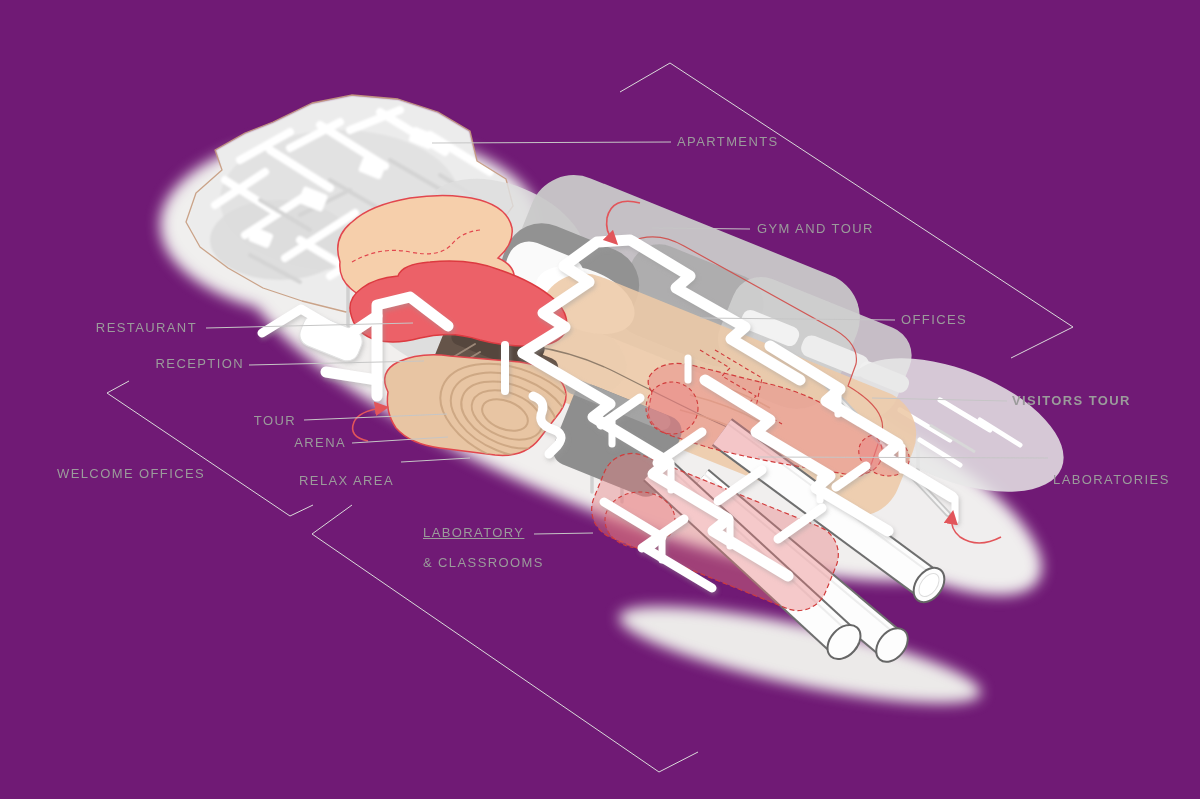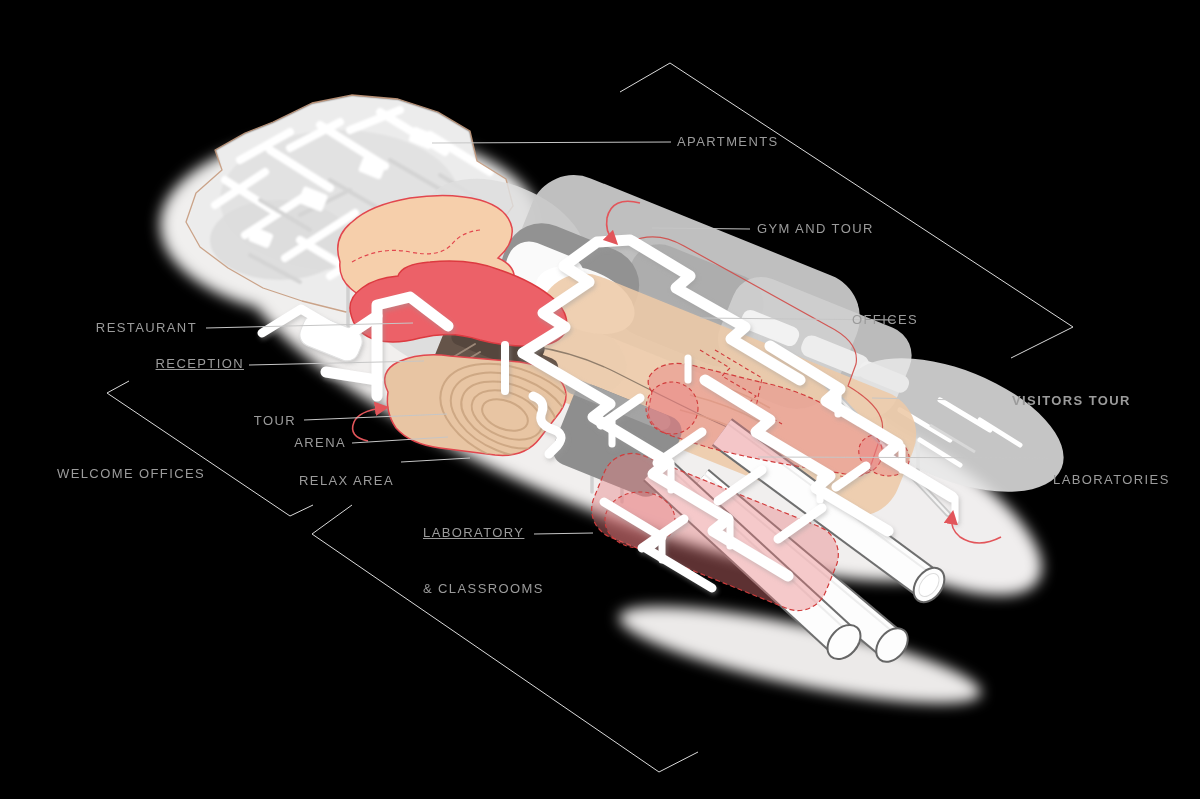--- a/index.html
+++ b/index.html
@@ -1,16 +1,16 @@
 <!DOCTYPE html>
 <html style="--label: #9b9b9b; --leader: #c6c6c6; --boundary: #dadada; --accent-red: #e2474e; --fill-red: #ec6168; --fill-peach: #f6cfab; --fill-tan: #edcaa7; --fill-pink: #e87a7e; --structure-grey: #c9c9c9; --dark-grey: #8e8e8e; --brown: #655449; --outline-tan: #c59a7d;"><head>
 <meta charset="utf-8">
 <style>
   html,body{margin:0;padding:0;background:#ffffff;}
-  #stage{position:relative;width:1200px;height:799px;background:#000000;overflow:hidden;
+  #stage{position:relative;width:1200px;height:799px;background:#701a75;overflow:hidden;
          font-family:"Liberation Sans", sans-serif;}
   #art{position:absolute;left:0;top:0;}
   .lbl{position:absolute;font-size:13px;line-height:13px;letter-spacing:1.4px;
        color:var(--label,#9b9b9b);white-space:nowrap;font-weight:400;}
   .lbl.r{transform:translateX(-100%);}
   .leader{stroke:var(--leader,#c6c6c6);stroke-width:1;}
   .boundary{stroke:var(--boundary,#dadada);stroke-width:1;fill:none;}
   .red-stroke{stroke:var(--accent-red,#e2474e);}
   .red-fill{fill:var(--fill-red,#ec6168);}
   .peach-fill{fill:var(--fill-peach,#f6cfab);}
@@ -282,25 +282,25 @@
     <line class="leader" x1="249" y1="365" x2="424" y2="361"></line>
     <line class="leader" x1="304" y1="420" x2="447" y2="414"></line>
     <line class="leader" x1="352" y1="443" x2="448" y2="437"></line>
     <line class="leader" x1="401" y1="462" x2="470" y2="458"></line>
     <line class="leader" x1="534" y1="534" x2="593" y2="533"></line>
   </g>
 </svg>
 
 <div class="lbl" style="left:677px;top:135px;">APARTMENTS</div>
 <div class="lbl" style="left:757px;top:222px;">GYM AND TOUR</div>
-<div class="lbl" style="left:852px;top:313px;">OFFICES</div>
+<div class="lbl" style="left:901px;top:313px;">OFFICES</div>
 <div class="lbl" style="left:1012px;top:394px;font-weight:bold;">VISITORS TOUR</div>
 <div class="lbl" style="left:1053px;top:451px;margin-top:22px;">LABORATORIES</div>
 <div class="lbl r" style="left:197px;top:321px;">RESTAURANT</div>
-<div class="lbl r" style="left:244px;top:357px;text-decoration:underline;">RECEPTION</div>
+<div class="lbl r" style="left:244px;top:357px;">RECEPTION</div>
 <div class="lbl r" style="left:296px;top:414px;">TOUR</div>
 <div class="lbl r" style="left:346px;top:436px;">ARENA</div>
 <div class="lbl r" style="left:394px;top:456px;margin-top:18px;">RELAX AREA</div>
 <div class="lbl" style="left:57px;top:467px;">WELCOME OFFICES</div>
 <div class="lbl" style="left:423px;top:526px;text-decoration:underline;">LABORATORY</div>
-<div class="lbl" style="left:423px;top:582px;">&amp; CLASSROOMS</div>
+<div class="lbl" style="left:423px;top:556px;">&amp; CLASSROOMS</div>
 
 </div>
 
 </body></html>

